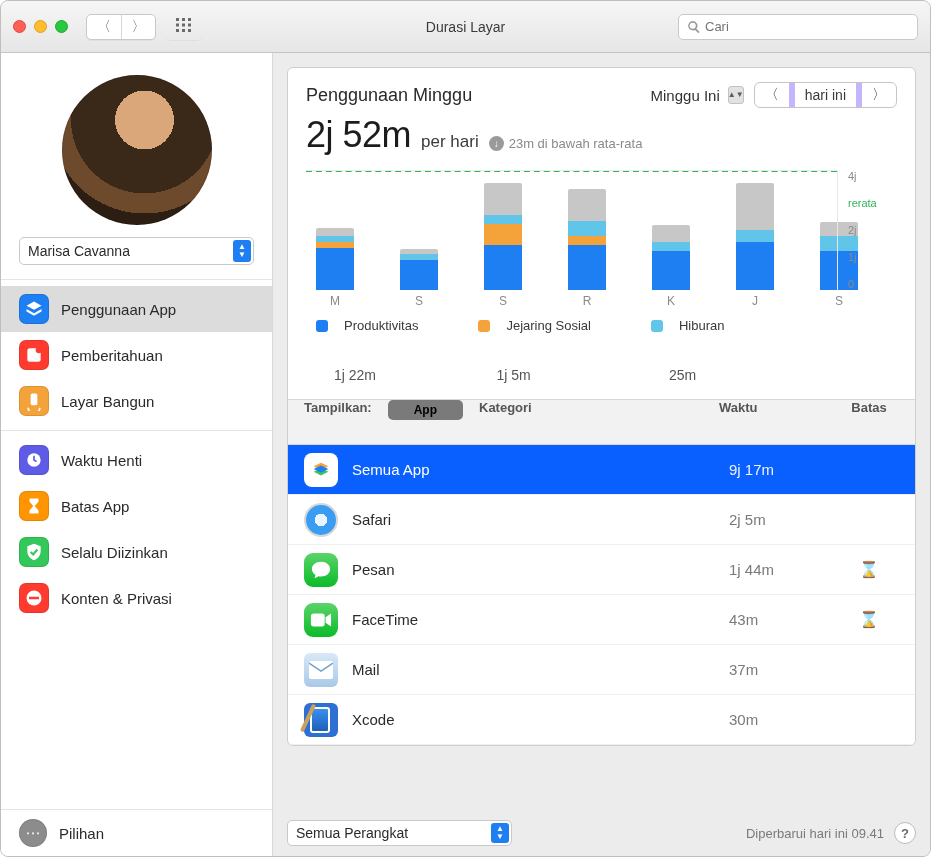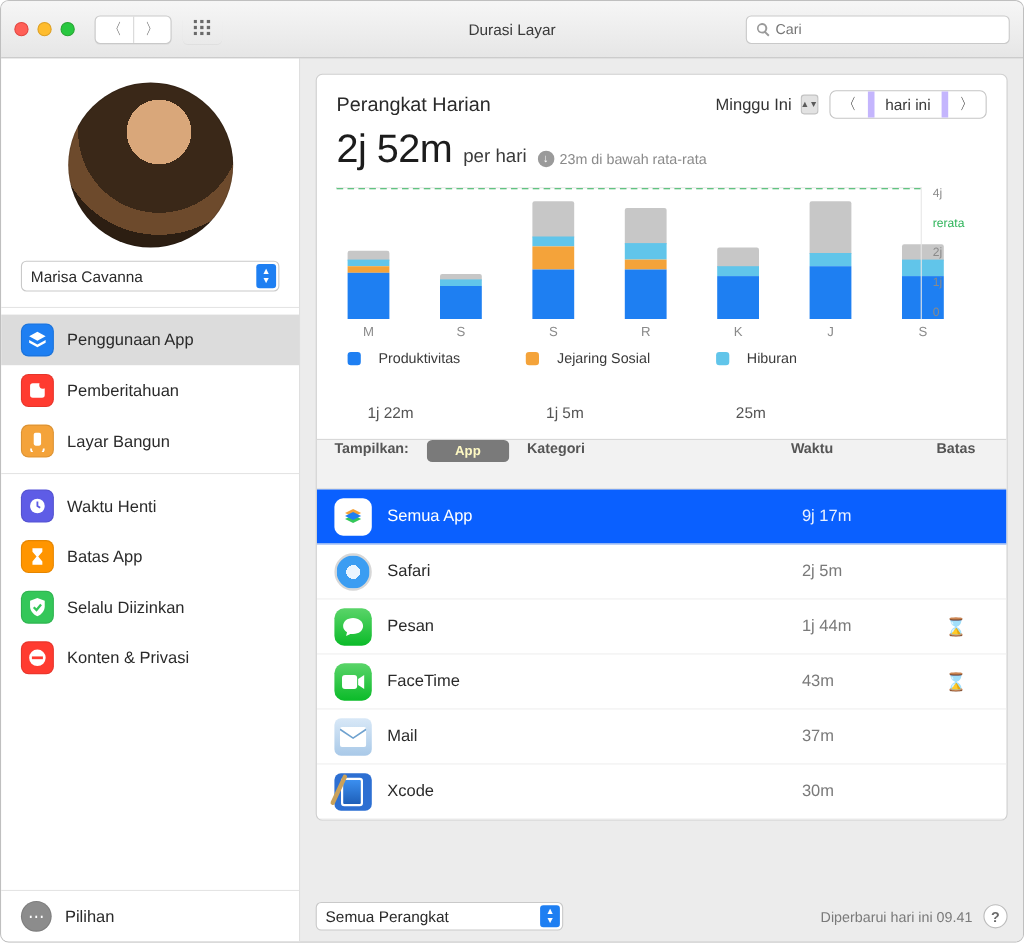--- a/index.html
+++ b/index.html
@@ -173,21 +173,21 @@
   .legend .lg .lname { display:flex; align-items:center; gap:16px; color:#3a3a3a;}
   .legend .sw { width:12px; height:12px; border-radius:3px;}
   .legend .lval { color:#555; margin-left:18px; font-size:14px;margin-top:32px;}
   
   .thead {
     background:#f2f2f2; border-top:1px solid #d8d8d8; border-bottom:1px solid #d8d8d8;
     display:flex; align-items:flex-start; height:46px; padding:0 16px;
     font-size:13px; color:#555; gap:10px;font-weight:bold;
   }
   .segctl { display:inline-flex; background:#9f9f9f; border-radius:5px; overflow:hidden; height:20px; margin:0 6px;}
-  .segctl span { padding:0 26px; font-size:12px; line-height:20px; color:#fef9c3; background:#9f9f9f;}
+  .segctl span { padding:0 26px; font-size:12px; line-height:20px; color:#000000; background:#9f9f9f;}
   .segctl span.on { background:#7a7a7a;}
   .tbody { }
   .trow {
     display:flex; align-items:center; height:50px; padding:0 16px;
     border-bottom:1px solid #efefef; font-size:15px;
   }
   .trow.sel { background:#0a60ff; color:#fff;}
   .trow.sel .tname, .trow.sel .ttime { color:#fff;}
   .trow .aicon {
     width:34px; height:34px; border-radius:8px; margin-right:14px;
@@ -341,21 +341,21 @@
           <span class="icon">⋯</span>
           <span>Pilihan</span>
         </div>
       </div>
     </div>
 
     <div class="main">
       <div class="panel">
         <div class="panel-head">
           <div class="row1">
-            <span class="ht">Perangkat Harian</span>
+            <span class="ht">Penggunaan Minggu</span>
             <span class="week-sel">
               <span>Minggu Ini</span>
               <span class="arrows2">▲▼</span>
             </span>
             <span class="daytoggle">
               <button>
                   <span>〈</span>
                 </button>
               <button>
                   <span>hari ini</span>

